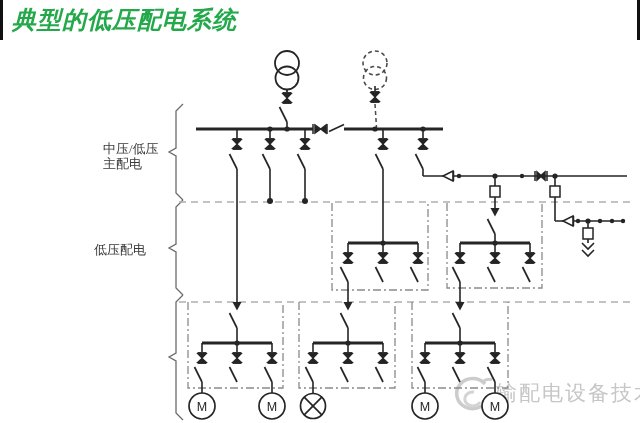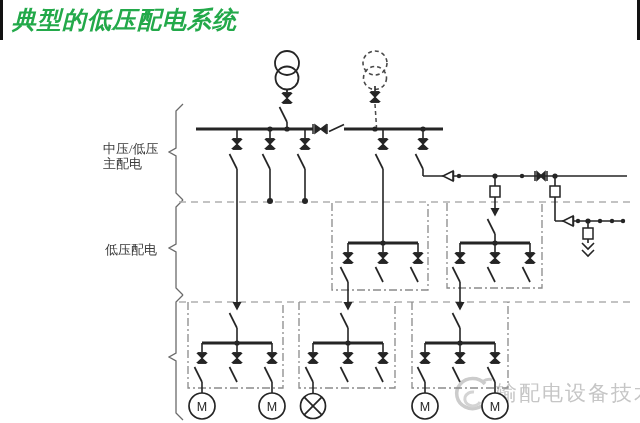--- a/index.html
+++ b/index.html
@@ -7,21 +7,21 @@
          font-family:"Liberation Sans",sans-serif;}
   .edge-sliver{position:absolute;top:0;width:3px;height:40px;background:#111;z-index:5;}
   .edge-sliver.left{left:0;}
   .edge-sliver.right{right:0;}
   .page-title{position:absolute;left:12px;top:4px;font-size:24px;font-weight:bold;
               color:#23a94a;letter-spacing:1px;z-index:4;font-family:"Liberation Sans",sans-serif;font-style:italic;}
   .sec-label{position:absolute;font-family:"Liberation Serif",serif;font-size:13px;
              color:#3a3a3a;line-height:15px;z-index:4;}
   .sec-label span{display:block;}
   #lbl-main{left:103px;top:141px;}
-  #lbl-dist{left:105px;top:242px;}
+  #lbl-dist{left:94px;top:242px;}
   #lbl-term{left:103px;top:347px;}
   .watermark-text{position:absolute;left:496px;top:379px;font-size:21px;color:#c6c6c6;
                   letter-spacing:2px;z-index:1;font-family:"Liberation Serif",serif;white-space:nowrap;}
   .watermark-logo{position:absolute;left:444px;top:372px;z-index:1;}
   svg.diagram{position:absolute;left:0;top:0;z-index:2;}
 </style>
 </head>
 <body>
 
 <div class="stage">

